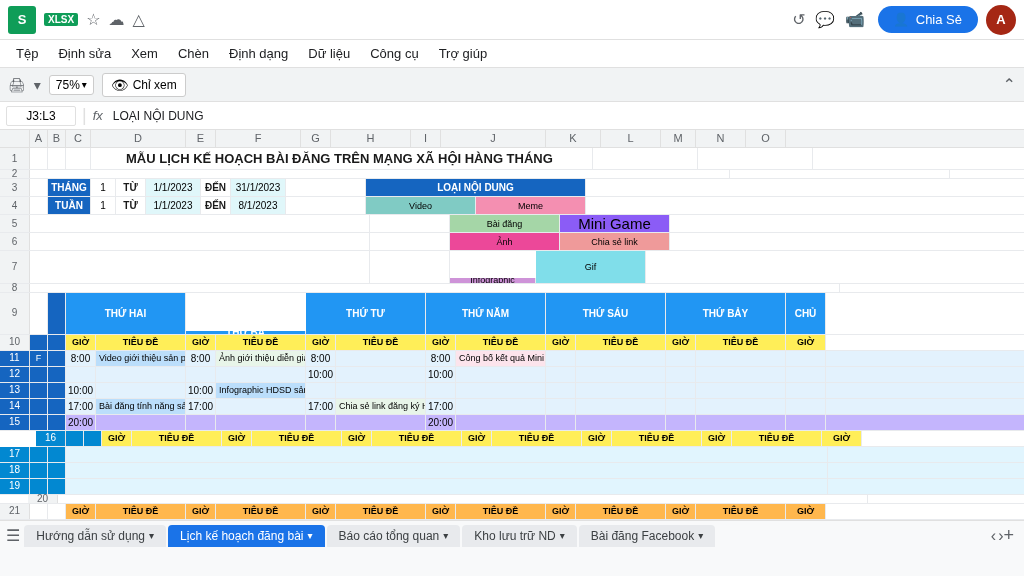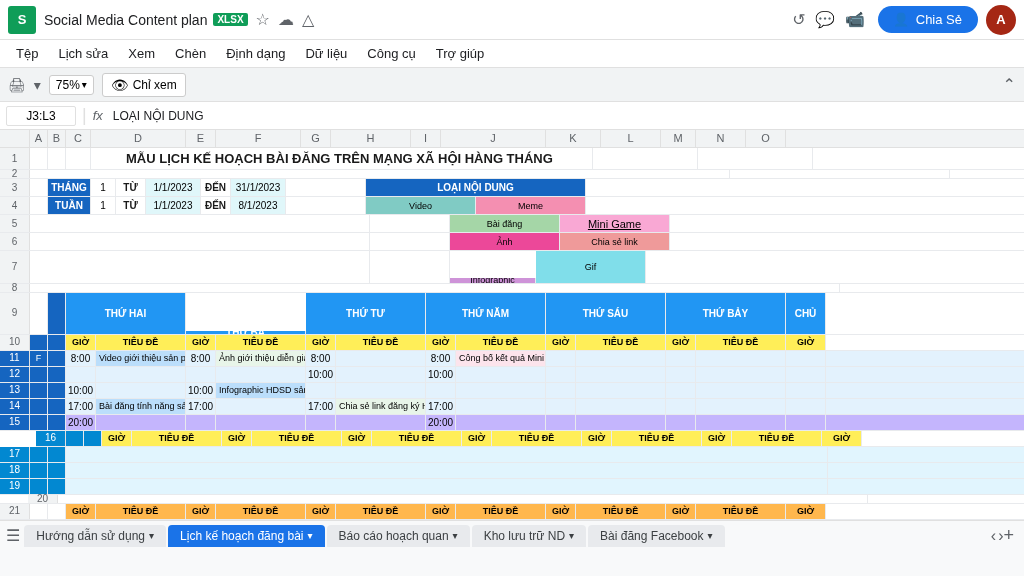--- a/index.html
+++ b/index.html
@@ -47,21 +47,21 @@
     .cell.day-header { background: #2196f3; color: white; font-weight: bold; justify-content: center; font-size: 10px; }
     .cell.sub-header { background: #ffee58; font-weight: bold; justify-content: center; font-size: 9px; }
     .cell.facebook-label { background: #1565c0; color: white; font-size: 9px; writing-mode: horizontal-tb; justify-content: center; }
     .cell.content-blue { background: #bbdefb; font-size: 9px; }
     .cell.content-pink { background: #fce4ec; font-size: 9px; }
     .cell.content-green { background: #e8f5e9; font-size: 9px; }
     .cell.legend-header { background: #1565c0; color: white; font-weight: bold; justify-content: center; font-size: 10px; }
     .cell.legend-video { background: #80cbc4; font-size: 9px; justify-content: center; }
     .cell.legend-meme { background: #f48fb1; font-size: 9px; justify-content: center; }
     .cell.legend-baidang { background: #a5d6a7; font-size: 9px; justify-content: center; }
-    .cell.legend-minigame { background: #f9a8d4; font-size: 11px; justify-content: center; text-decoration: underline; }
+    .cell.legend-minigame { background: #8b5cf6; font-size: 15px; justify-content: center; }
     .cell.legend-anh { background: #ec4899; font-size: 9px; justify-content: center; }
     .cell.legend-chiaselink { background: #ef9a9a; font-size: 9px; justify-content: center; }
     .cell.legend-infographic { background: #ce93d8; font-size: 9px; justify-content: center; }
     .cell.legend-gif { background: #80deea; font-size: 9px; justify-content: center; }
     .cell.bottom-header { background: #ffb74d; font-weight: bold; justify-content: center; font-size: 9px; }
     .cell.giờ-header { background: #ffee58; font-weight: bold; justify-content: center; font-size: 9px; }
 
     
     #tabs-bar { display: flex; align-items: center; height: 30px; background: #f8f9fa; border-top: 1px solid #e0e0e0; padding: 0 6px; }
     #tabs-left { color: #5f6368; font-size: 16px; cursor: pointer; margin-right: 4px; }
@@ -70,42 +70,41 @@
     .tab.inactive { background: #e8eaed; color: #3c4043; }
     .tab-chevron { font-size: 10px; }
     #tab-nav { display: flex; align-items: center; gap: 2px; margin-left: auto; color: #5f6368; font-size: 16px; }
     #add-sheet { margin-right: 4px; color: #5f6368; font-size: 18px; cursor: pointer; }
   </style>
 </head>
 <body>
 
 <div id="topbar">
   <div id="app-icon">S</div>
-  <span id="file-title">Social Media Content plan</span>
   <span id="file-ext">XLSX</span>
   <div id="title-icons">
     <span>☆</span>
     <span>☁</span>
     <span>△</span>
   </div>
   <div id="toolbar-icons">
     <span>↺</span>
     <span>💬</span>
     <span>📹</span>
   </div>
   <button id="share-btn">
     <span>👤</span>
     <span>Chia Sẻ</span>
   </button>
   <div id="avatar">A</div>
 </div>
 
 <div id="menubar">
   <span class="menu-item">Tệp</span>
-  <span class="menu-item">Lịch sửa</span>
+  <span class="menu-item">Định sửa</span>
   <span class="menu-item">Xem</span>
   <span class="menu-item">Chèn</span>
   <span class="menu-item">Định dạng</span>
   <span class="menu-item">Dữ liệu</span>
   <span class="menu-item">Công cụ</span>
   <span class="menu-item">Trợ giúp</span>
 </div>
 
 <div id="quickbar">
   <span style="color:#5f6368;font-size:14px;">🖨</span>
@@ -415,21 +414,21 @@
   <span id="tabs-left">☰</span>
   <div class="tab inactive">
     <span>Hướng dẫn sử dụng</span>
     <span class="tab-chevron">▾</span>
   </div>
   <div class="tab active">
     <span>Lịch kế hoạch đăng bài</span>
     <span class="tab-chevron">▾</span>
   </div>
   <div class="tab inactive">
-    <span>Báo cáo hoạch quan</span>
+    <span>Báo cáo tổng quan</span>
     <span class="tab-chevron">▾</span>
   </div>
   <div class="tab inactive">
     <span>Kho lưu trữ ND</span>
     <span class="tab-chevron">▾</span>
   </div>
   <div class="tab inactive">
     <span>Bài đăng Facebook</span>
     <span class="tab-chevron">▾</span>
   </div>

